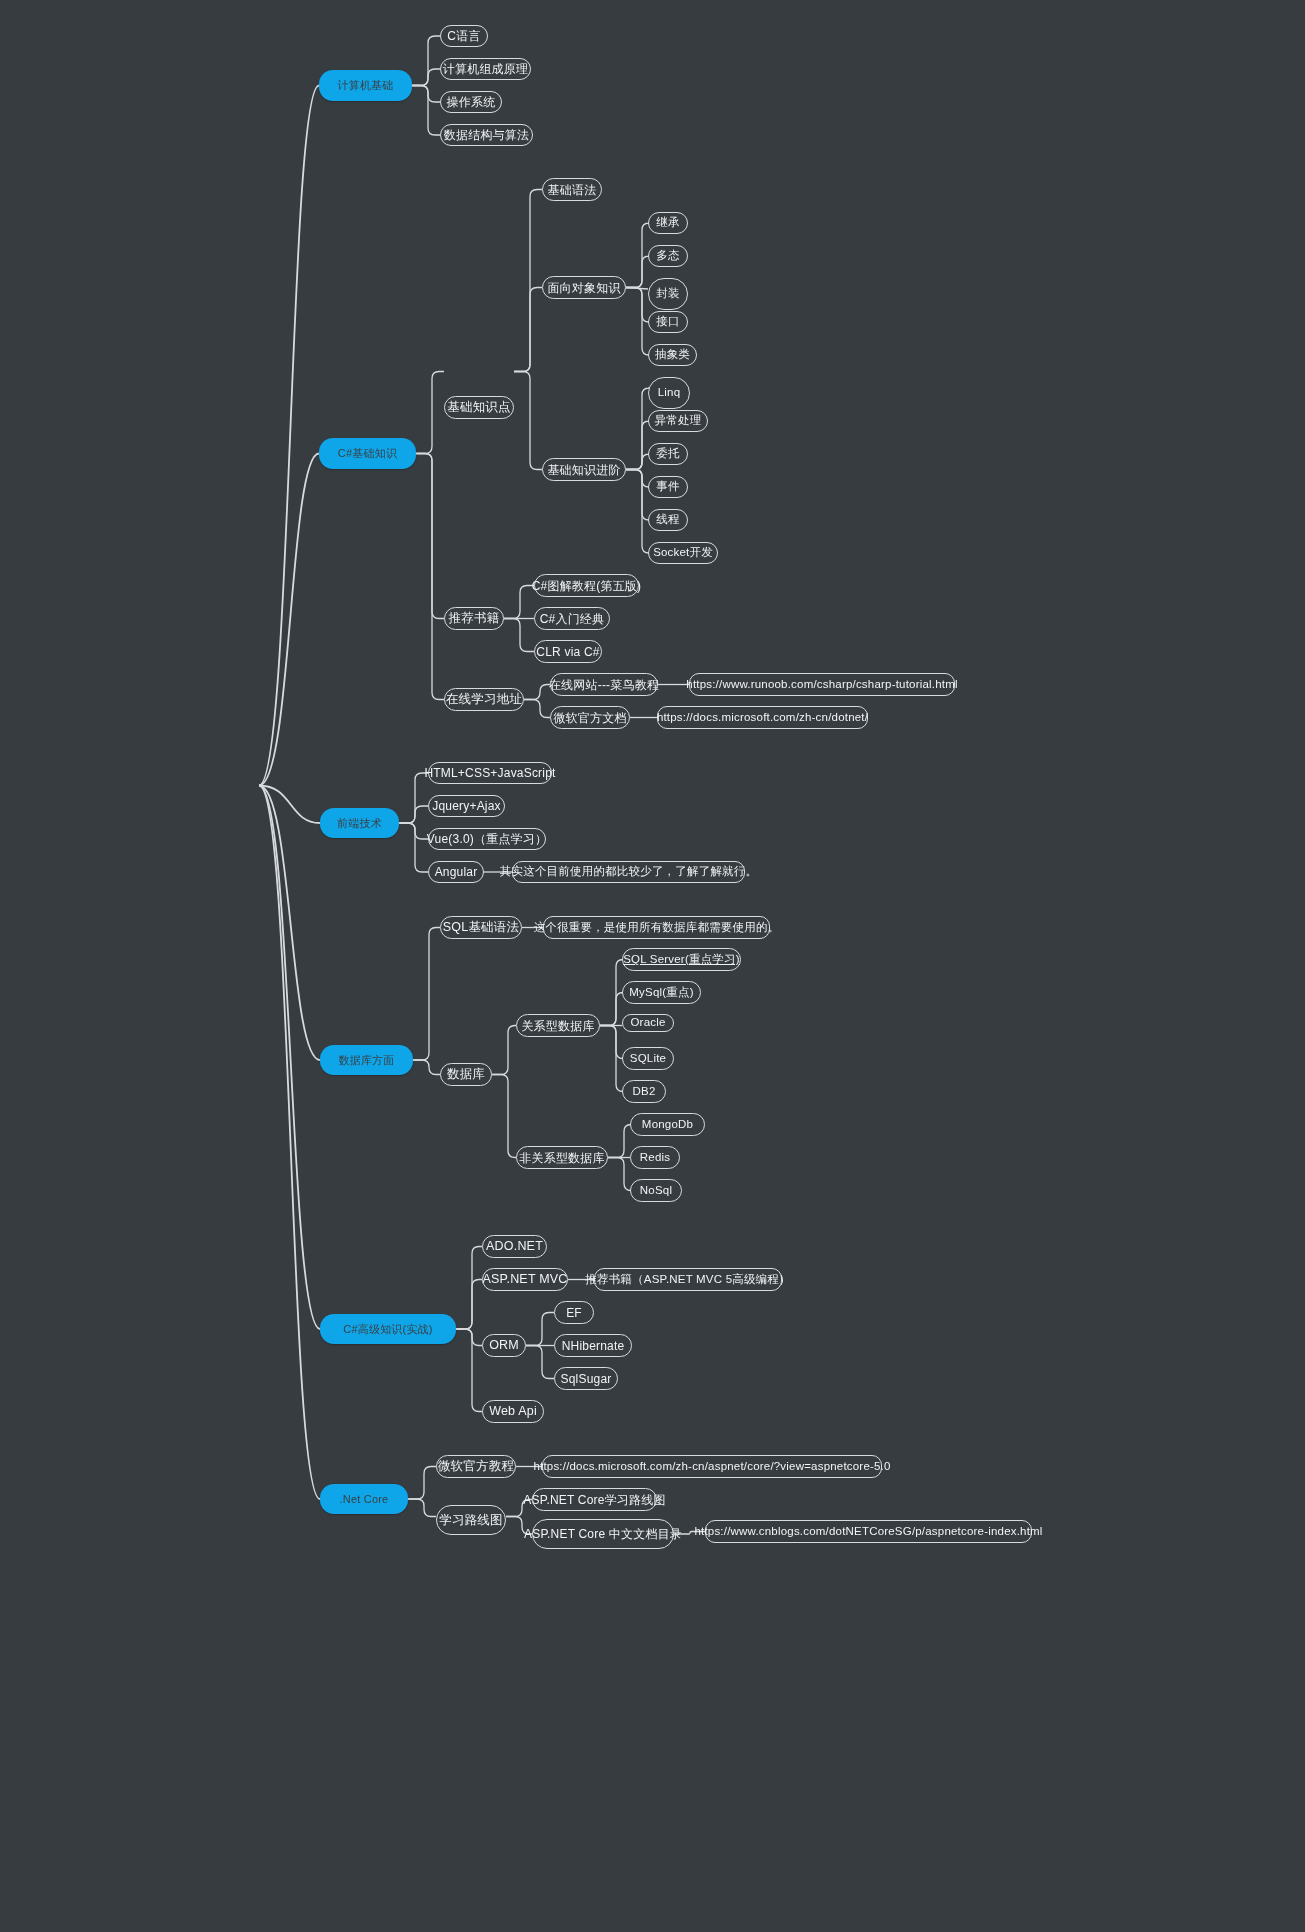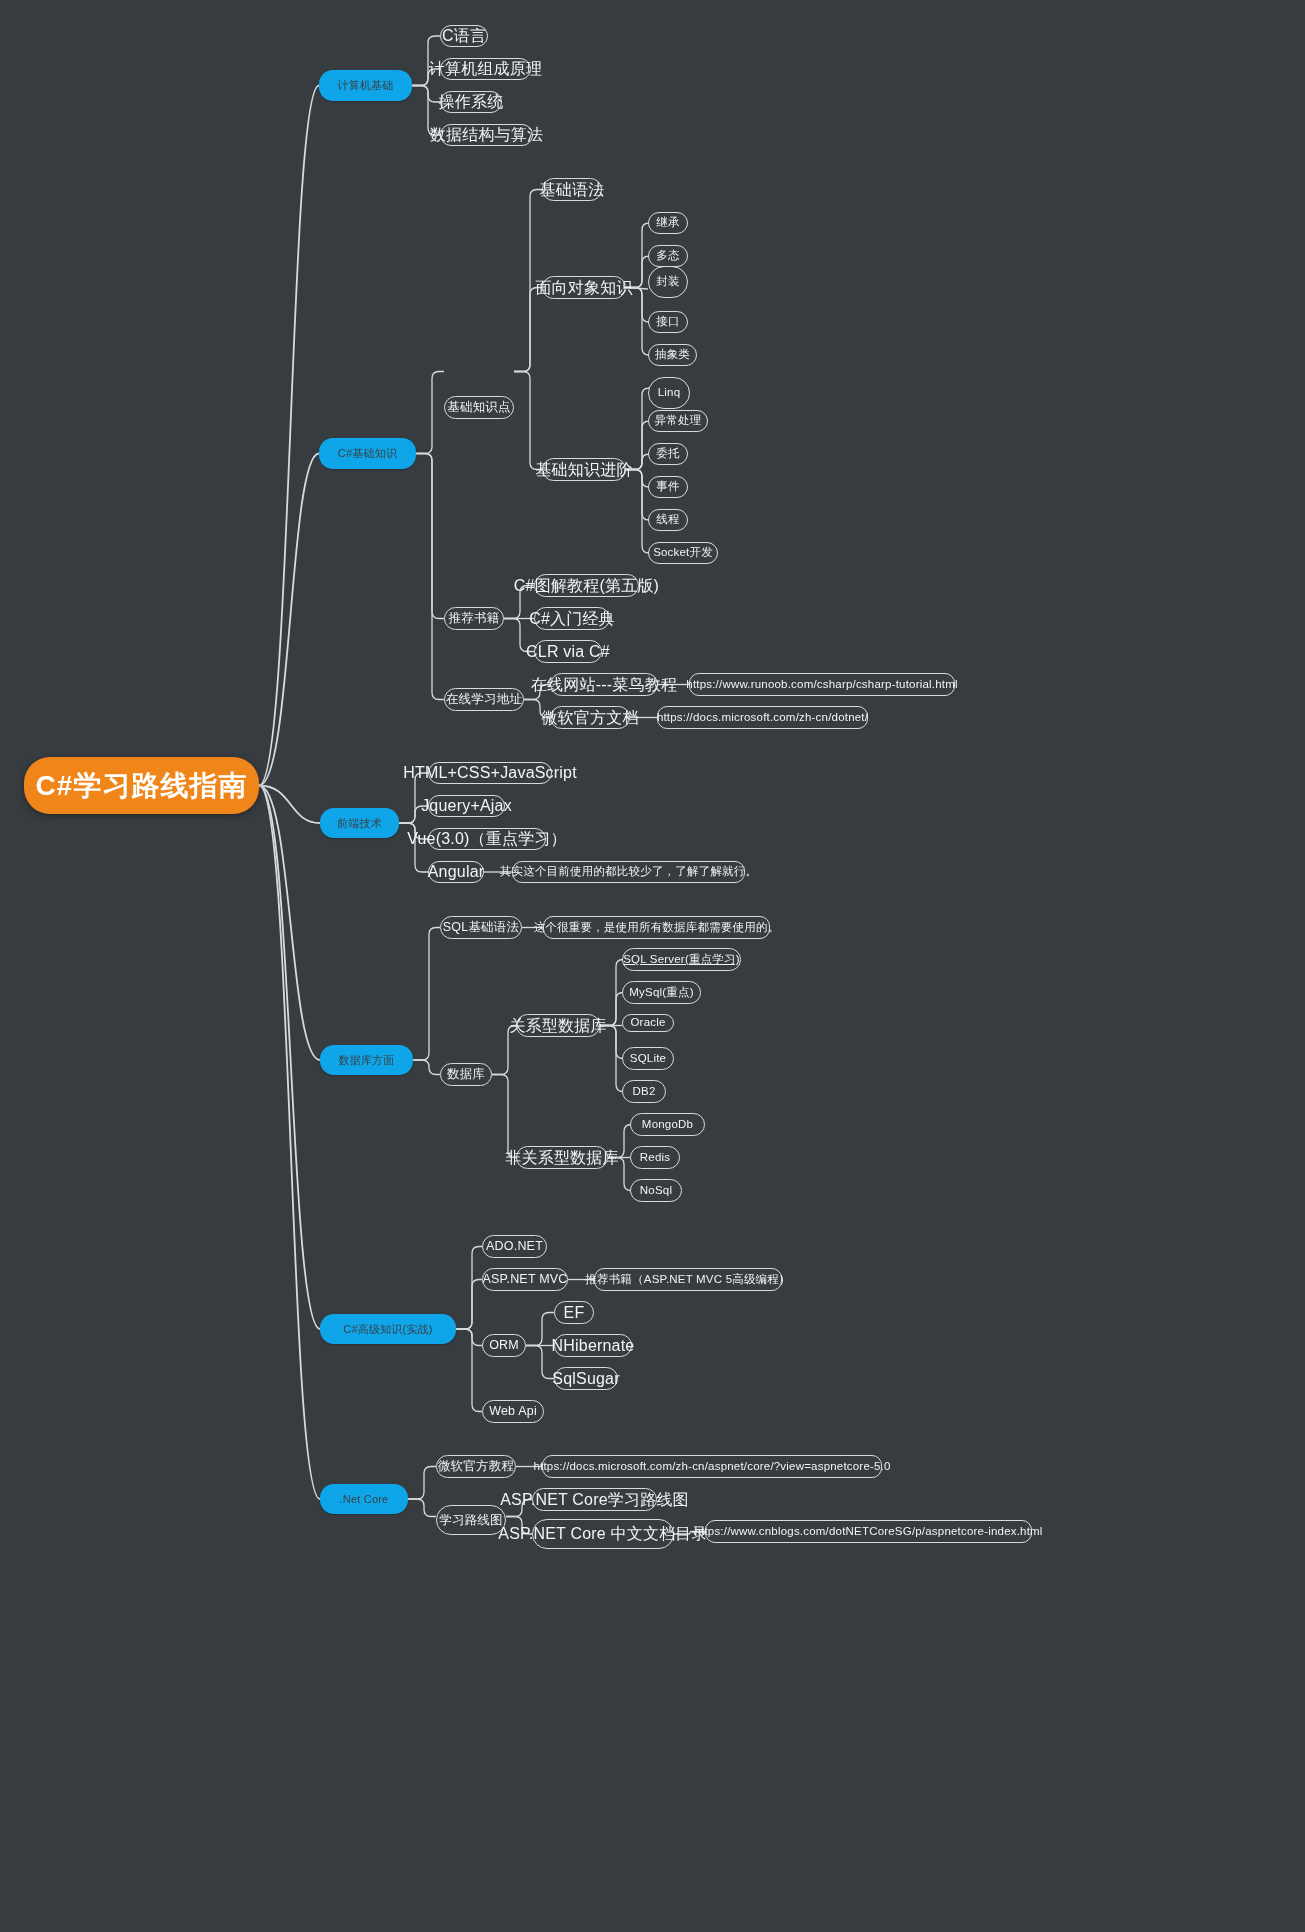--- a/index.html
+++ b/index.html
@@ -27,21 +27,21 @@
   }
   .node.l1{
     background:#0ea5e9;
     border:none;
     color:#3b4044;
     font-size:11px;
     border-radius:14px;
     box-shadow:0 1px 2px rgba(0,0,0,.25);
   }
   .node.l2{font-size:12.5px;}
-  .node.l3{font-size:16px;}
+  .node.l3{font-size:12px;}
   .node.l4{font-size:11.5px;}
   .node.url{font-size:11.5px;border-radius:10px;}
   .root{
     position:absolute;
     background:#f08519;
     color:#ffffff;
     border-radius:26px;
     display:flex;align-items:center;justify-content:center;
     font-size:28px;
     font-weight:bold;
@@ -114,34 +114,33 @@
       <path d="M 526 1345.5 L 535 1345.5 Q 542 1345.5 542 1338.5 L 542 1319.5 Q 542 1312.5 549 1312.5 L 554 1312.5" fill="none" stroke="#d8dbdd" stroke-width="1.3"></path>
       <path d="M 526 1345.5 L 554 1345.5" fill="none" stroke="#d8dbdd" stroke-width="1.3"></path>
       <path d="M 526 1345.5 L 535 1345.5 Q 542 1345.5 542 1352.5 L 542 1371.5 Q 542 1378.5 549 1378.5 L 554 1378.5" fill="none" stroke="#d8dbdd" stroke-width="1.3"></path>
       <path d="M 408 1499 L 417 1499 Q 424 1499 424 1492 L 424 1473.5 Q 424 1466.5 431 1466.5 L 436 1466.5" fill="none" stroke="#d8dbdd" stroke-width="1.3"></path>
       <path d="M 408 1499 L 417 1499 Q 424 1499 424 1506 L 424 1509.5 Q 424 1516.5 431 1516.5 L 436 1516.5" fill="none" stroke="#d8dbdd" stroke-width="1.3"></path>
       <path d="M 516 1466.5 L 542 1466.5" fill="none" stroke="#d8dbdd" stroke-width="1.3"></path>
       <path d="M 506 1516.5 L 515 1516.5 Q 522 1516.5 522 1509.5 L 522 1506.5 Q 522 1499.5 529 1499.5 L 532 1499.5" fill="none" stroke="#d8dbdd" stroke-width="1.3"></path>
       <path d="M 506 1516.5 L 515 1516.5 Q 522 1516.5 522 1523.5 L 522 1527 Q 522 1534 529 1534 L 532 1534" fill="none" stroke="#d8dbdd" stroke-width="1.3"></path>
       <path d="M 674 1534 L 688.75 1534 Q 690 1534 690 1532.75 L 690 1532.75 Q 690 1531.5 691.25 1531.5 L 705 1531.5" fill="none" stroke="#d8dbdd" stroke-width="1.3"></path>
     </svg>
-  <div class="root" id="root-node" style="left: 24px; top: 757px; width: 235px; height: 57px; background: rgb(240, 133, 25); color: rgb(255, 255, 255);">C#学习路线指南</div>
   <div id="node-layer">
       <div class="node l1" style="left: 319px; top: 70px; width: 93px; height: 31px;">计算机基础</div>
       <div class="node l3" style="left: 440px; top: 25px; width: 48px; height: 22px;">C语言</div>
       <div class="node l3" style="left: 440px; top: 58px; width: 91px; height: 22px;">计算机组成原理</div>
       <div class="node l3" style="left: 440px; top: 91px; width: 62px; height: 22px;">操作系统</div>
       <div class="node l3" style="left: 440px; top: 124px; width: 93px; height: 22px;">数据结构与算法</div>
       <div class="node l1" style="left: 319px; top: 438px; width: 97px; height: 31px;">C#基础知识</div>
       <div class="node l2" style="left: 444px; top: 360px; width: 70px; height: 23px; margin-top: 36px;">基础知识点</div>
       <div class="node l3" style="left: 542px; top: 178px; width: 60px; height: 23px;">基础语法</div>
       <div class="node l3" style="left: 542px; top: 276px; width: 84px; height: 23px;">面向对象知识</div>
       <div class="node l4" style="left: 648px; top: 212px; width: 40px; height: 22px;">继承</div>
       <div class="node l4" style="left: 648px; top: 245px; width: 40px; height: 22px;">多态</div>
-      <div class="node l4" style="left: 648px; top: 266px; width: 40px; height: 32px;">封装</div>
+      <div class="node l4" style="left: 648px; top: 278px; width: 40px; height: 32px;">封装</div>
       <div class="node l4" style="left: 648px; top: 311px; width: 40px; height: 22px;">接口</div>
       <div class="node l4" style="left: 648px; top: 344px; width: 49px; height: 22px;">抽象类</div>
       <div class="node l3" style="left: 542px; top: 458px; width: 84px; height: 23px;">基础知识进阶</div>
       <div class="node l4" style="left: 648px; top: 377px; width: 42px; height: 32px;">Linq</div>
       <div class="node l4" style="left: 648px; top: 410px; width: 60px; height: 22px;">异常处理</div>
       <div class="node l4" style="left: 648px; top: 443px; width: 40px; height: 22px;">委托</div>
       <div class="node l4" style="left: 648px; top: 476px; width: 40px; height: 22px;">事件</div>
       <div class="node l4" style="left: 648px; top: 509px; width: 40px; height: 22px;">线程</div>
       <div class="node l4" style="left: 648px; top: 542px; width: 70px; height: 22px;">Socket开发</div>
       <div class="node l2" style="left: 444px; top: 607px; width: 60px; height: 23px;">推荐书籍</div>

